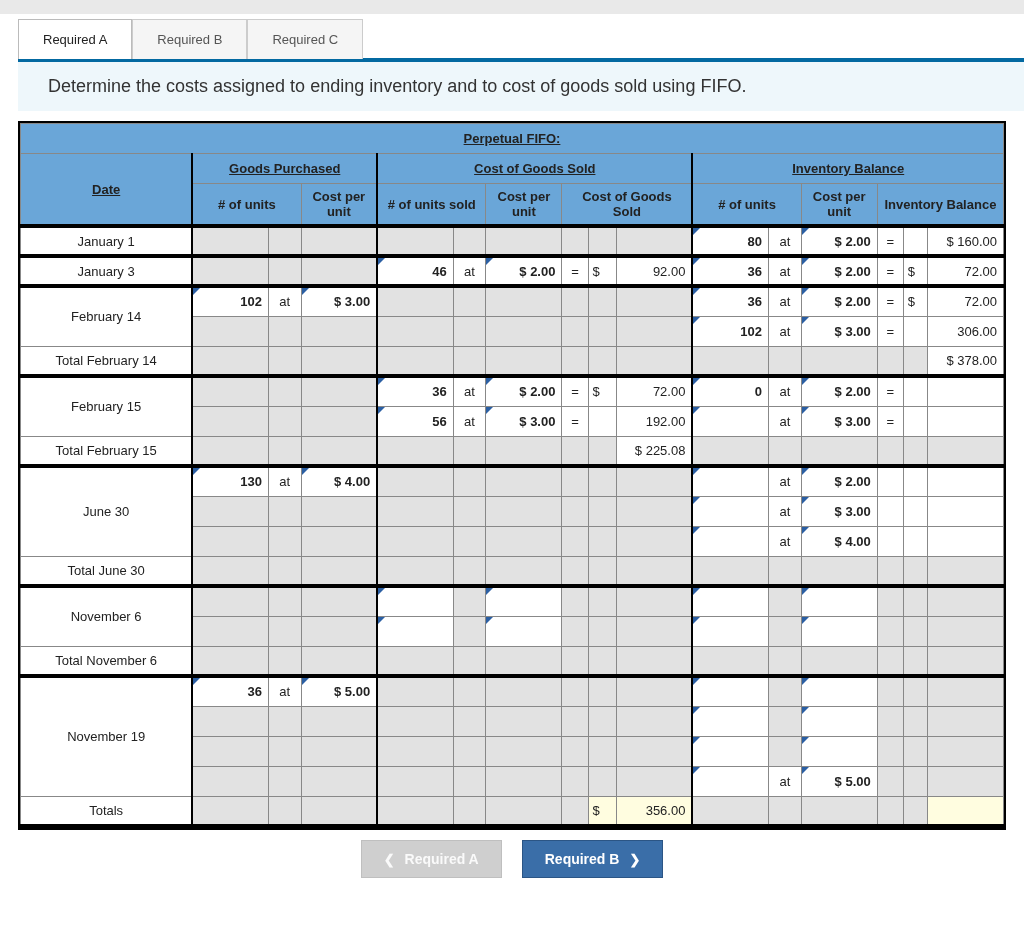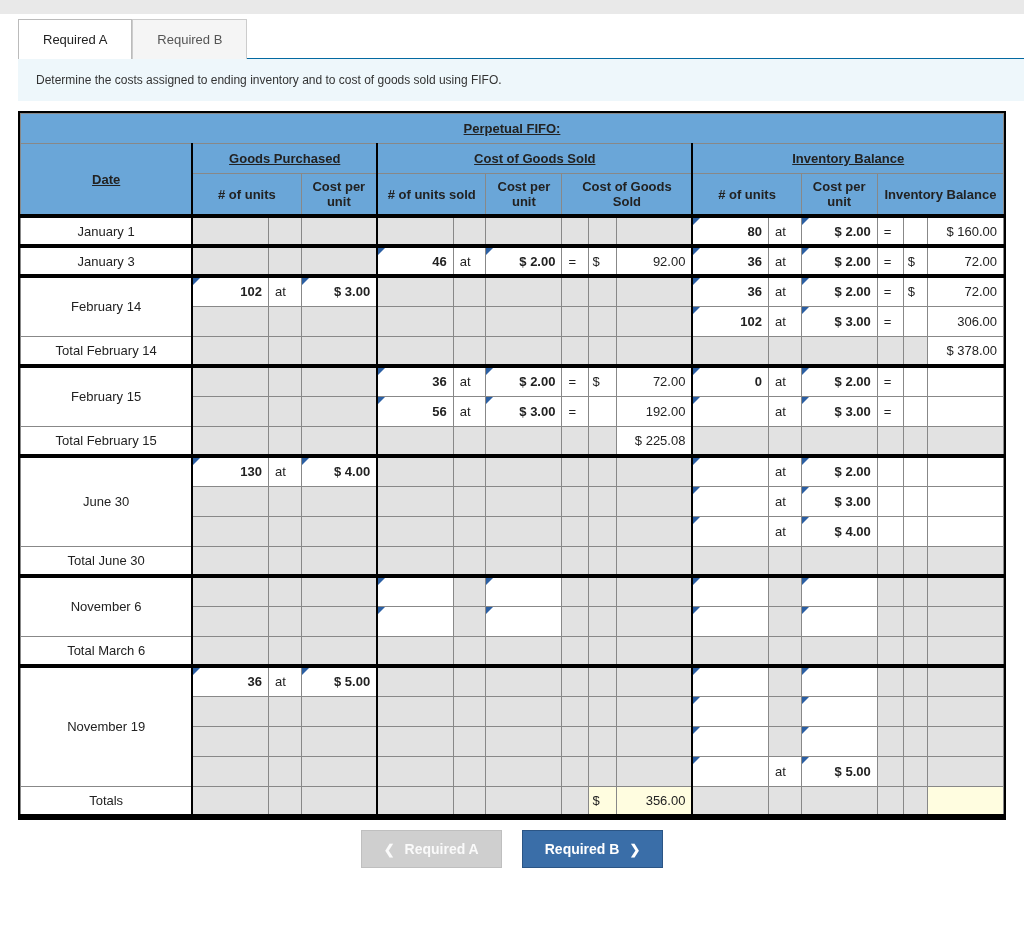--- a/index.html
+++ b/index.html
@@ -31,24 +31,24 @@
     top: 1px;
   }
   .tab.active {
     background: #fff;
     color: #222;
     border-color: #bbb;
     z-index: 2;
   }
   .instruction {
     background: #eef7fb;
-    border-top: 1px solid #0369a1;
-    padding: 14px 14px 14px 18px;
+    border-top: 4px solid #0369a1;
+    padding: 14px 14px 14px 30px;
     margin-left: 18px;
-    font-size: 12px;
+    font-size: 18px;
     color: #333;
   }
   .tablewrap {
     margin: 10px 18px 10px 18px;
     border: 2px solid #000;
   }
   table {
     border-collapse: collapse;
     width: 100%;
     table-layout: fixed;
@@ -78,21 +78,21 @@
     font-size: 13px;
   }
   th { font-weight: bold; }
   .hdr-blue { background: #6aa6d8; }
   .hdr-title { text-align: center; font-weight: bold; text-decoration: underline; }
   .hdr-sub   { font-weight: bold; }
   .datecell  { text-align: center; padding-left: 6px; }
   .grey      { background: #e2e2e2; }
   .yellow    { background: #fffde0; }
   .num       { text-align: right; padding-right: 6px; }
-  .ctr       { }
+  .ctr       { text-align: center; }
   .lft       { text-align: left; padding-left: 4px; }
   .inputcell {
     background: #fff;
     position: relative;
     font-weight: bold;
   }
   .inputcell::before {
     content: "";
     position: absolute;
     left: 0px; top: 0px;
@@ -135,20 +135,21 @@
   .chev { font-size: 13px; }
 </style>
 </head>
 <body>
 
 <div class="topbar"></div>
 
 <div class="tabs">
   <div class="tab active">Required A</div>
   <div class="tab">Required B</div>
+  <div class="tab">Required C</div>
 </div>
 
 <div class="instruction">Determine the costs assigned to ending inventory and to cost of goods sold using FIFO.</div>
 
 <div class="tablewrap">
 <table>
   <colgroup>
     <col class="date">
     <col class="gpu">
         <col class="gpa">
@@ -442,21 +443,21 @@
           <td class="grey sep-right"></td>
     <td class="inputcell"></td>
     <td class="grey"></td>
     <td class="inputcell"></td>
     <td class="grey"></td>
           <td class="grey"></td>
           <td class="grey"></td>
   </tr>
 
   <tr>
-    <td class="datecell sep-right">Total March 6</td>
+    <td class="datecell sep-right">Total November 6</td>
     <td class="grey"></td>
           <td class="grey"></td>
           <td class="grey sep-right"></td>
     <td class="grey"></td>
           <td class="grey"></td>
           <td class="grey"></td>
           <td class="grey"></td>
           <td class="grey"></td>
           <td class="grey sep-right"></td>
     <td class="grey"></td>

